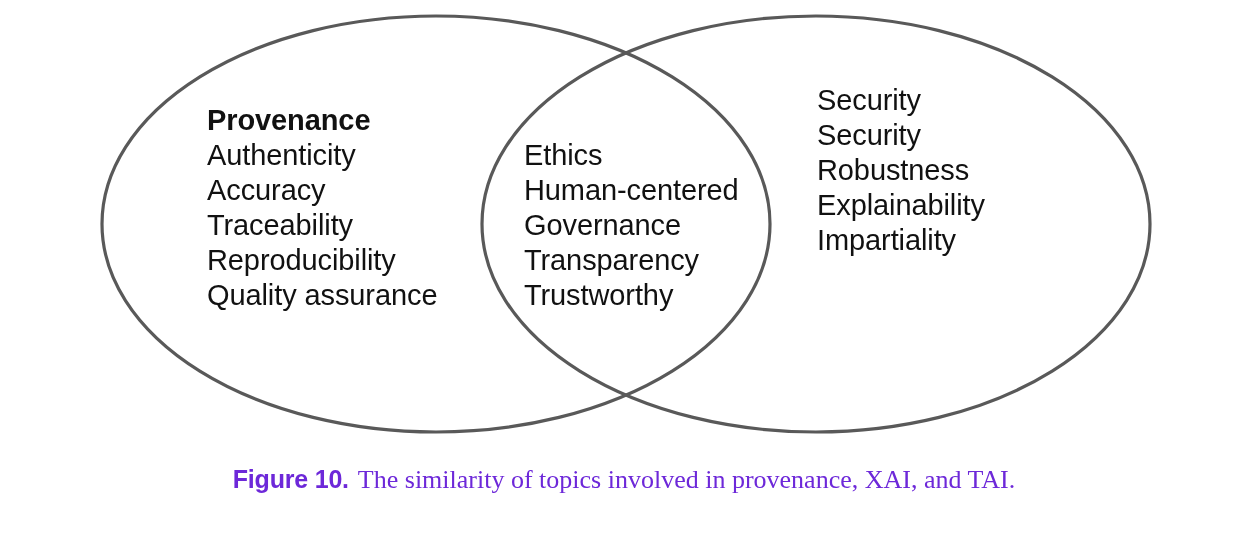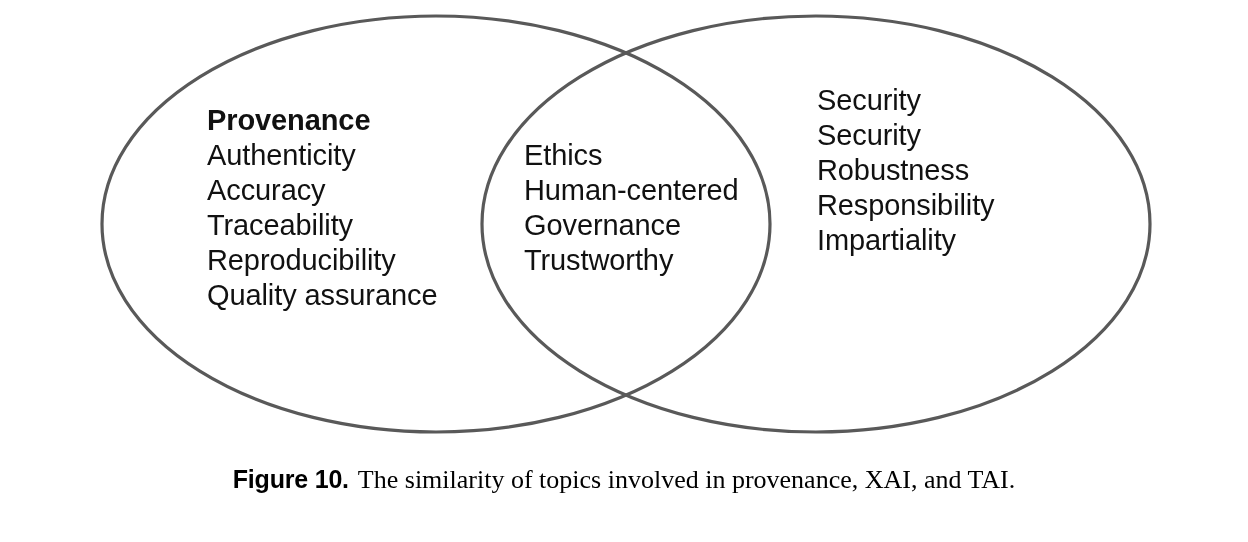--- a/index.html
+++ b/index.html
@@ -65,21 +65,21 @@
   
   #figure-caption {
     position: absolute;
     left: 0;
     top: 462px;
     width: 1248px;
     text-align: center;
     font-family: "Liberation Serif", "DejaVu Serif", serif;
     font-size: 26px;
     line-height: 34px;
-    color: #000000;
+    color: #6d28d9;
     white-space: nowrap;
   }
   #figure-caption .caption-label {
     font-family: "Liberation Sans", "DejaVu Sans", sans-serif;
     font-weight: bold;
     font-size: 25px;
     letter-spacing: -0.2px;
   }
   #figure-caption .caption-text {
     font-family: "Liberation Serif", "DejaVu Serif", serif;
@@ -106,28 +106,29 @@
       <span class="col-item">Accuracy</span>
       <span class="col-item">Traceability</span>
       <span class="col-item">Reproducibility</span>
       <span class="col-item">Quality assurance</span>
     </div>
 
     <div class="venn-column" id="column-center">
       <span class="col-item">Ethics</span>
       <span class="col-item">Human-centered</span>
       <span class="col-item">Governance</span>
+      <span class="col-item">Transparency</span>
       <span class="col-item">Trustworthy</span>
     </div>
 
     <div class="venn-column" id="column-right">
       <span class="col-item">Security</span>
       <span class="col-item">Security</span>
       <span class="col-item">Robustness</span>
-      <span class="col-item">Responsibility</span>
+      <span class="col-item">Explainability</span>
       <span class="col-item">Impartiality</span>
     </div>
 
   </div>
 
   <div id="figure-caption">
     <span class="caption-label">Figure 10.</span><span class="caption-text">The similarity of topics involved in provenance, XAI, and TAI.</span>
   </div>
 
 </div>

